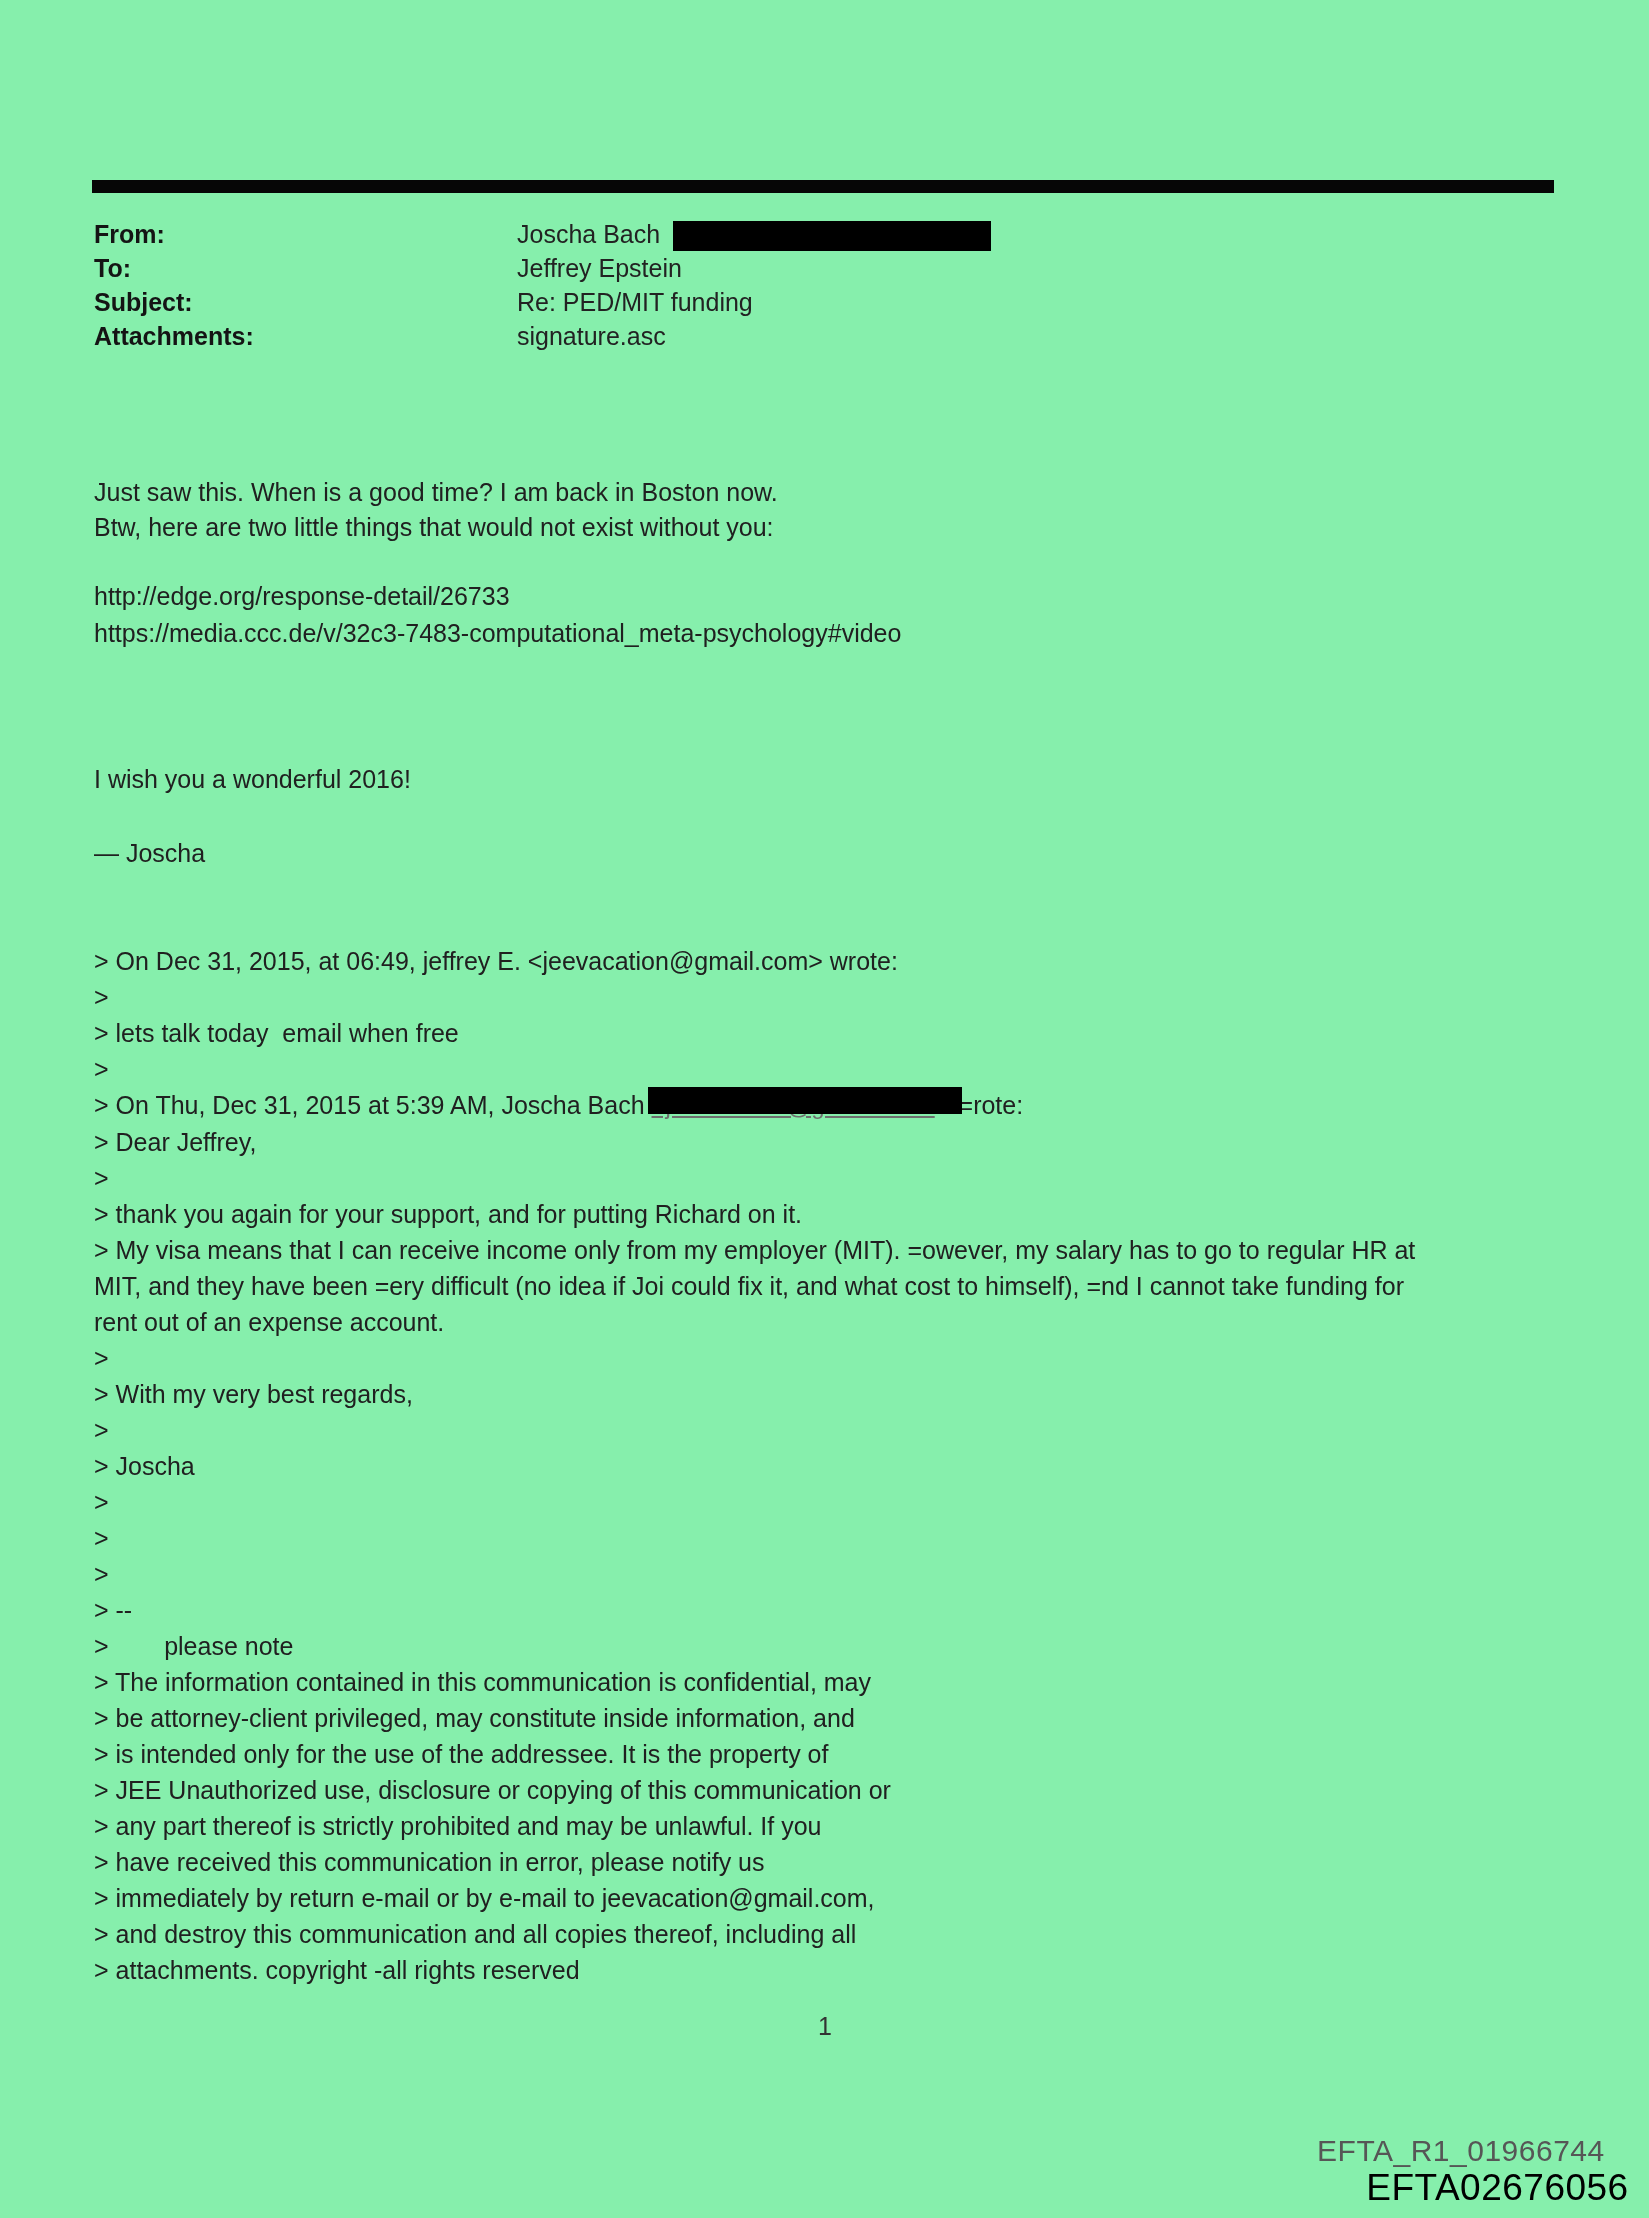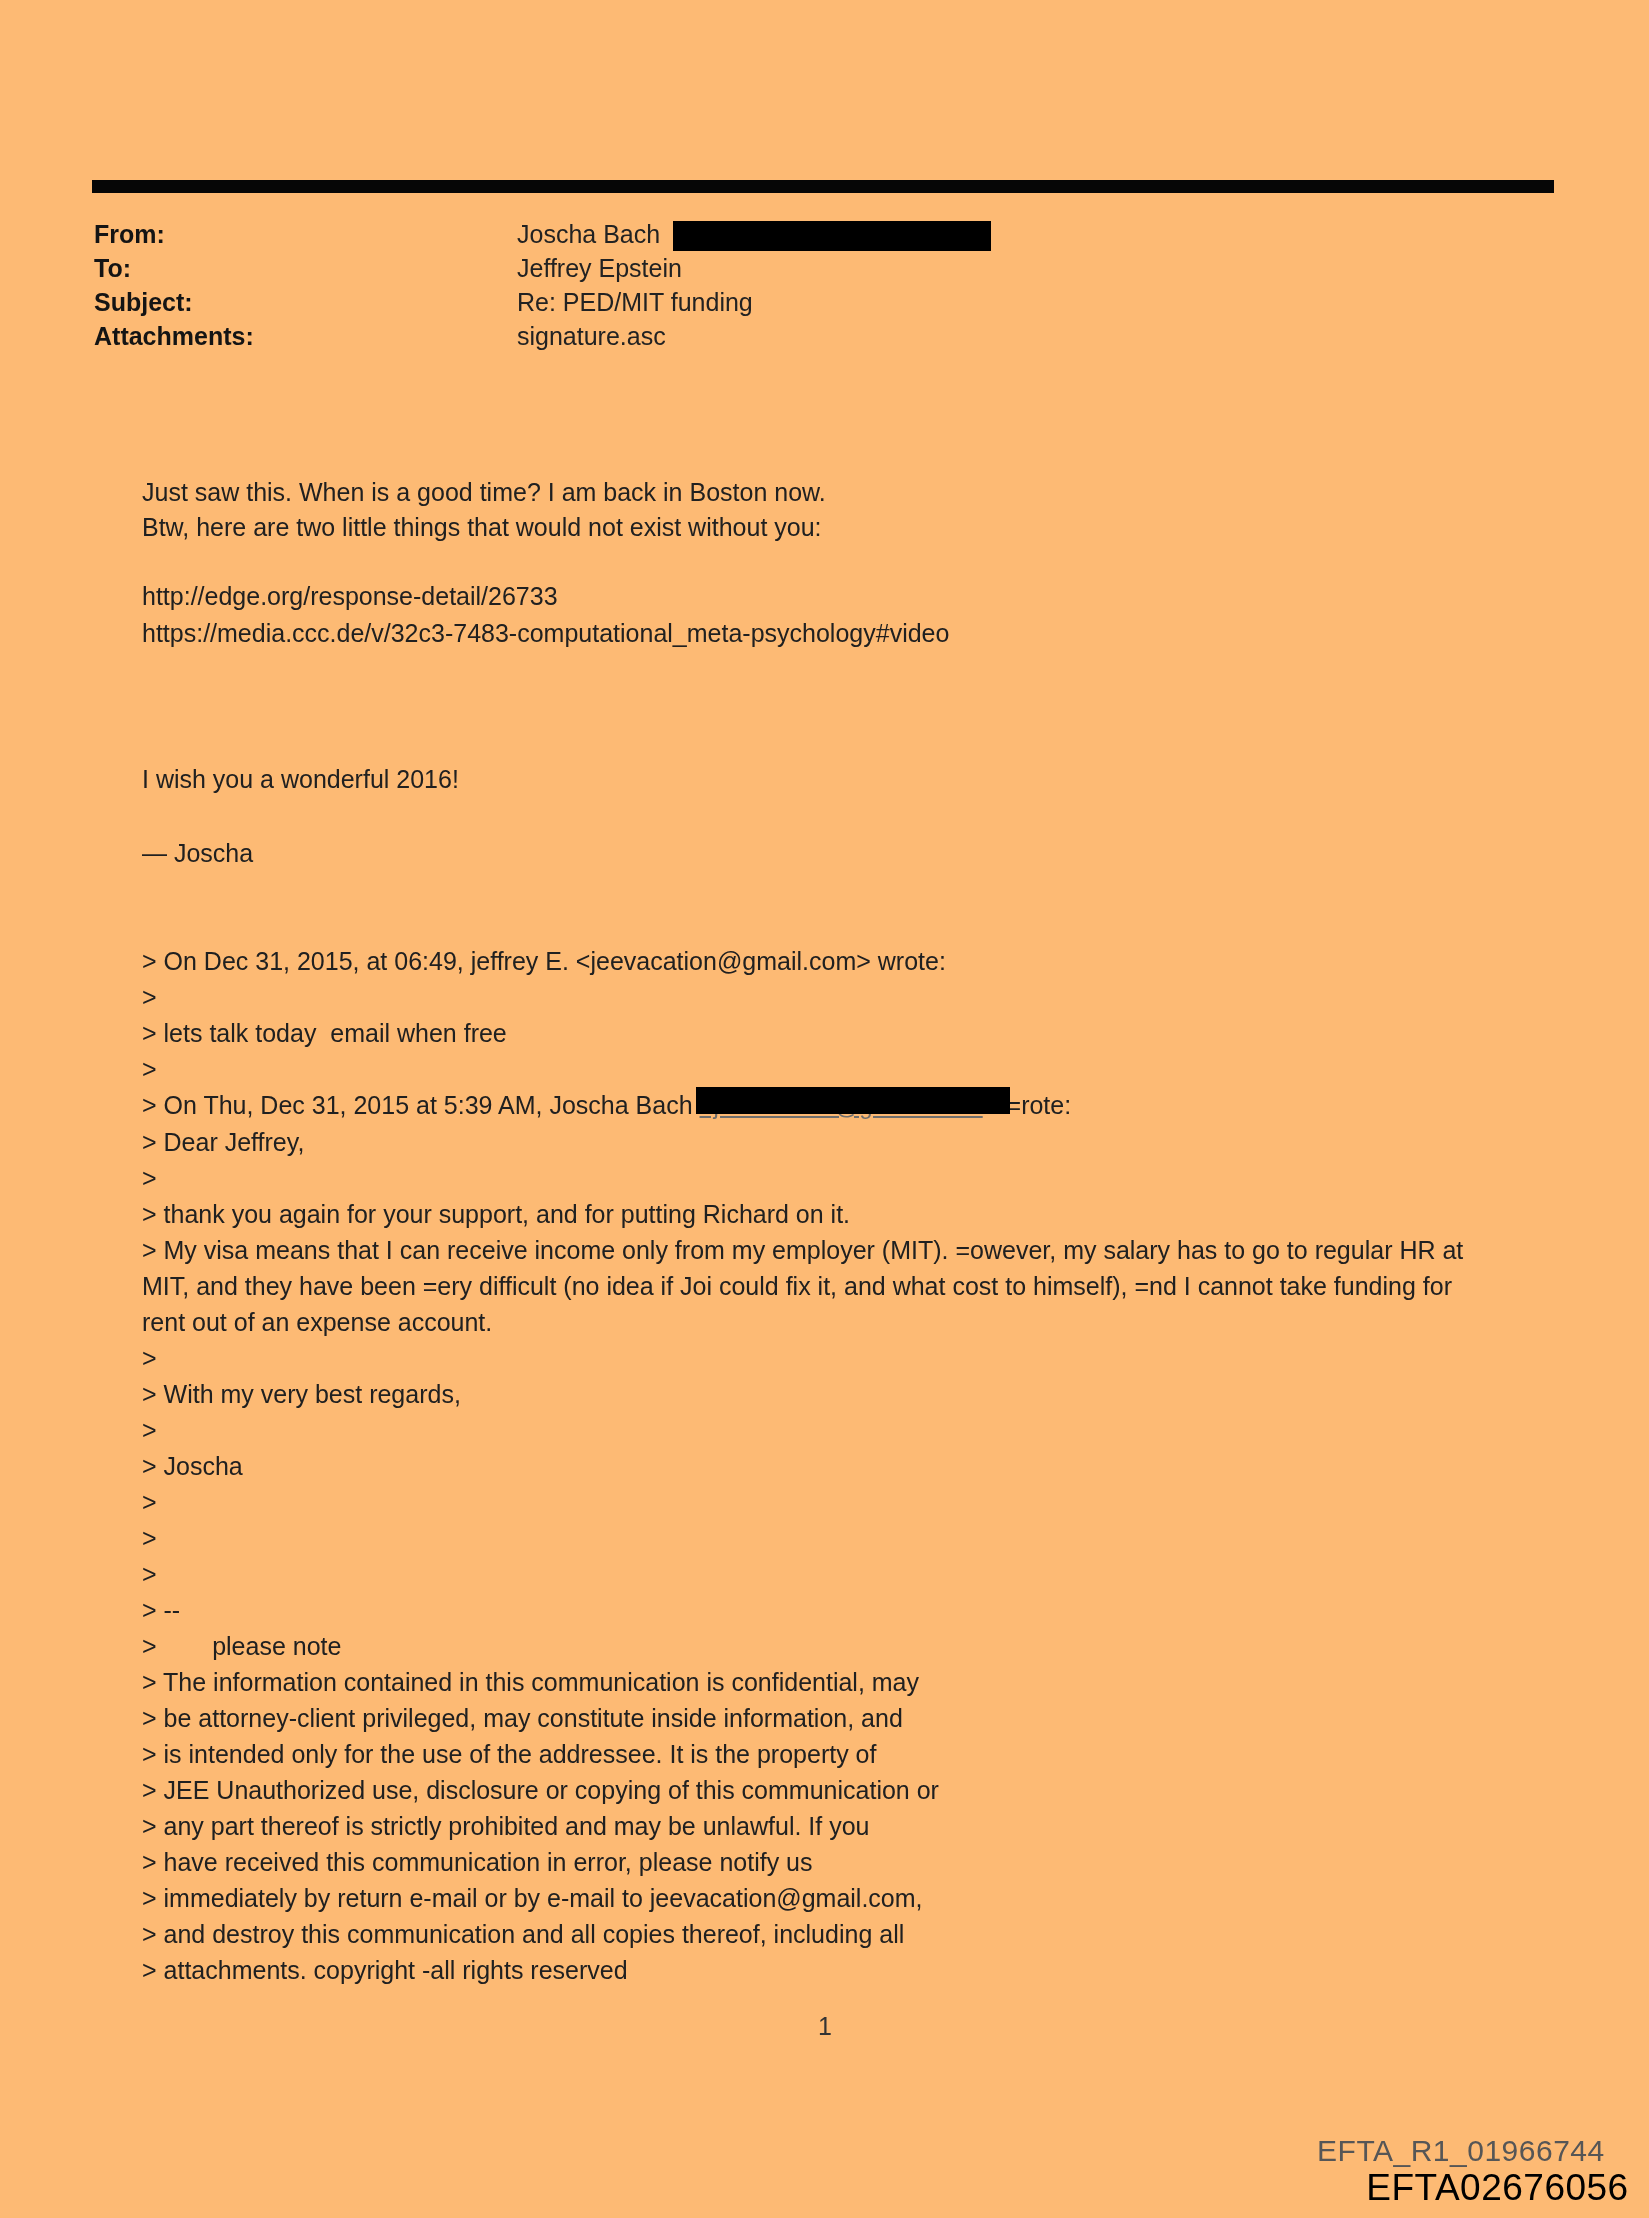--- a/index.html
+++ b/index.html
@@ -1,19 +1,19 @@
 <!DOCTYPE html>
 <html><head>
 <meta charset="utf-8">
 <style>
   html,body{margin:0;padding:0;background:#e8e8e8;}
   .page{
     position:relative;
     width:1650px;height:2218px;
-    background:#fdba74;
+    background:#86efac;
     font-family:"Liberation Sans",sans-serif;
     color:#1e1e1e;
     overflow:hidden;
     margin:0 auto;
   }
   .top-rule{
     position:absolute;left:92px;top:180px;
     width:1462px;height:12.6px;background:#060606;
   }
   .hdr{
@@ -21,21 +21,21 @@
     font-size:25px;line-height:34px;
   }
   .hdr-row{display:flex;}
   .hdr-label{width:423px;font-weight:bold;color:#141414;}
   .hdr-value{white-space:pre;color:#222;}
   .redact-block{
     display:inline-block;width:318px;height:30px;background:#000;
     vertical-align:-7.8px;margin-left:12.6px;
   }
   .section{position:absolute;left:94px;font-size:25px;color:#202020;}
-  .section .line{white-space:pre;margin-left:48px;}
+  .section .line{white-space:pre;}
   .sec-intro{top:475px;line-height:35px;}
   .sec-links{top:578px;line-height:37px;}
   .sec-wish{top:761px;line-height:37px;}
   .sec-sig{top:835px;line-height:37px;}
   .sec-quote{top:943px;line-height:36px;}
   .redaction-wrap{
     position:relative;display:inline-block;
     min-width:307px;vertical-align:baseline;
   }
   .redaction-wrap .obscured{

